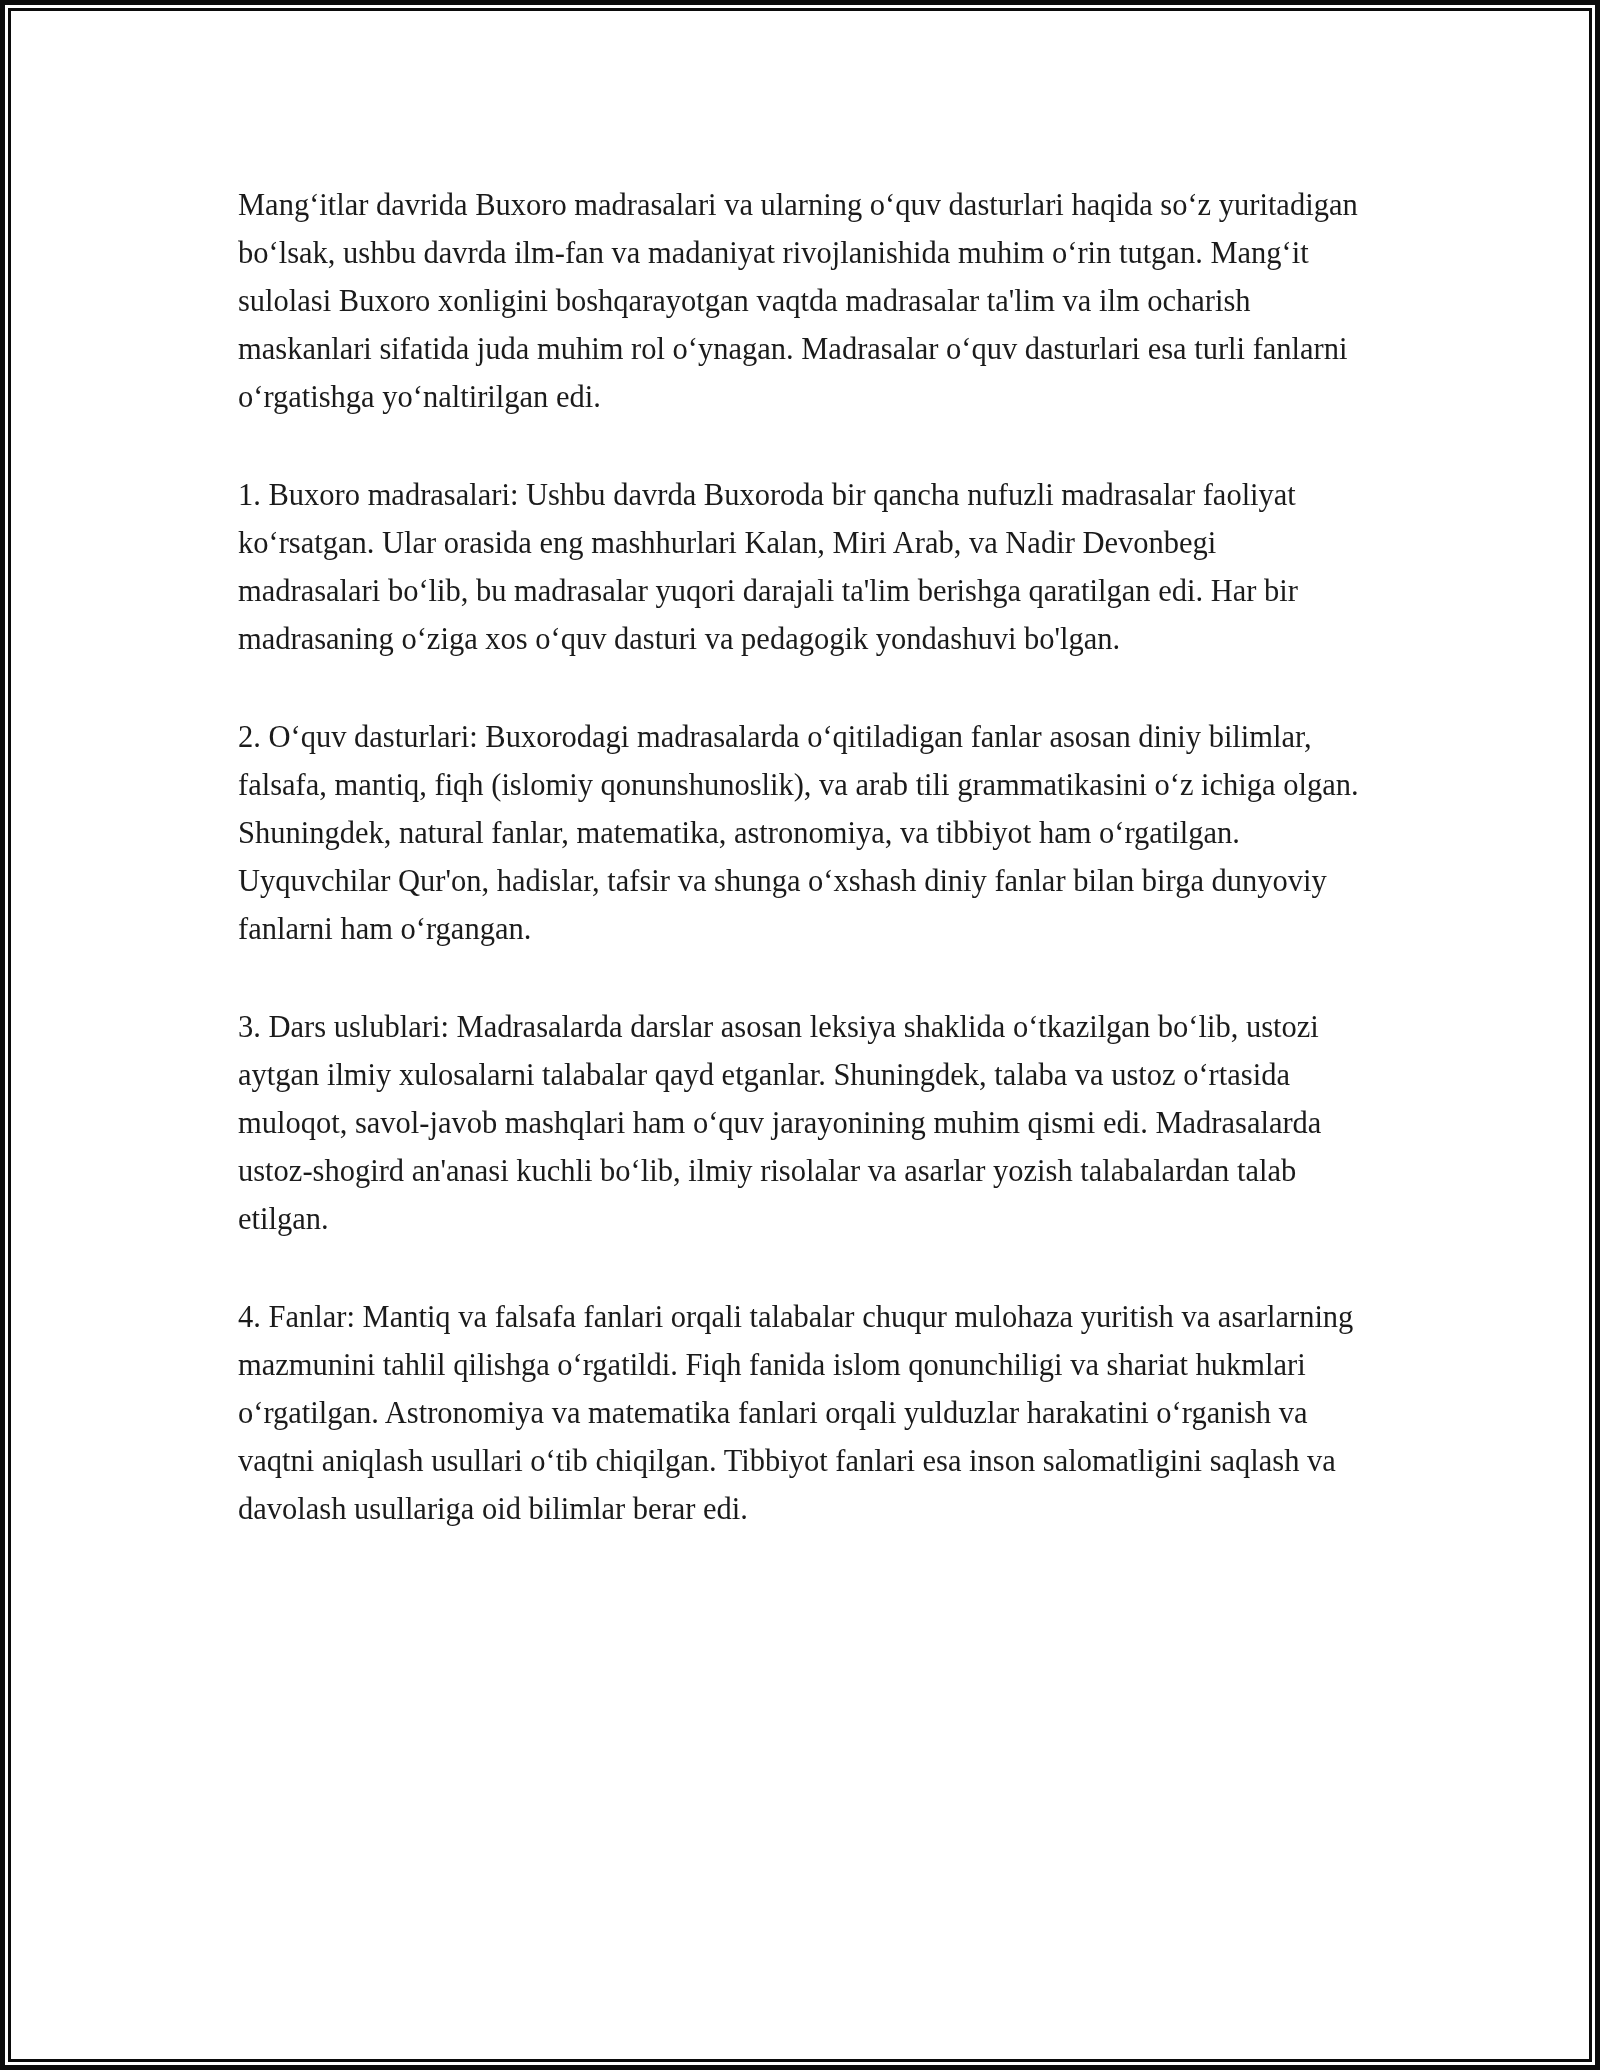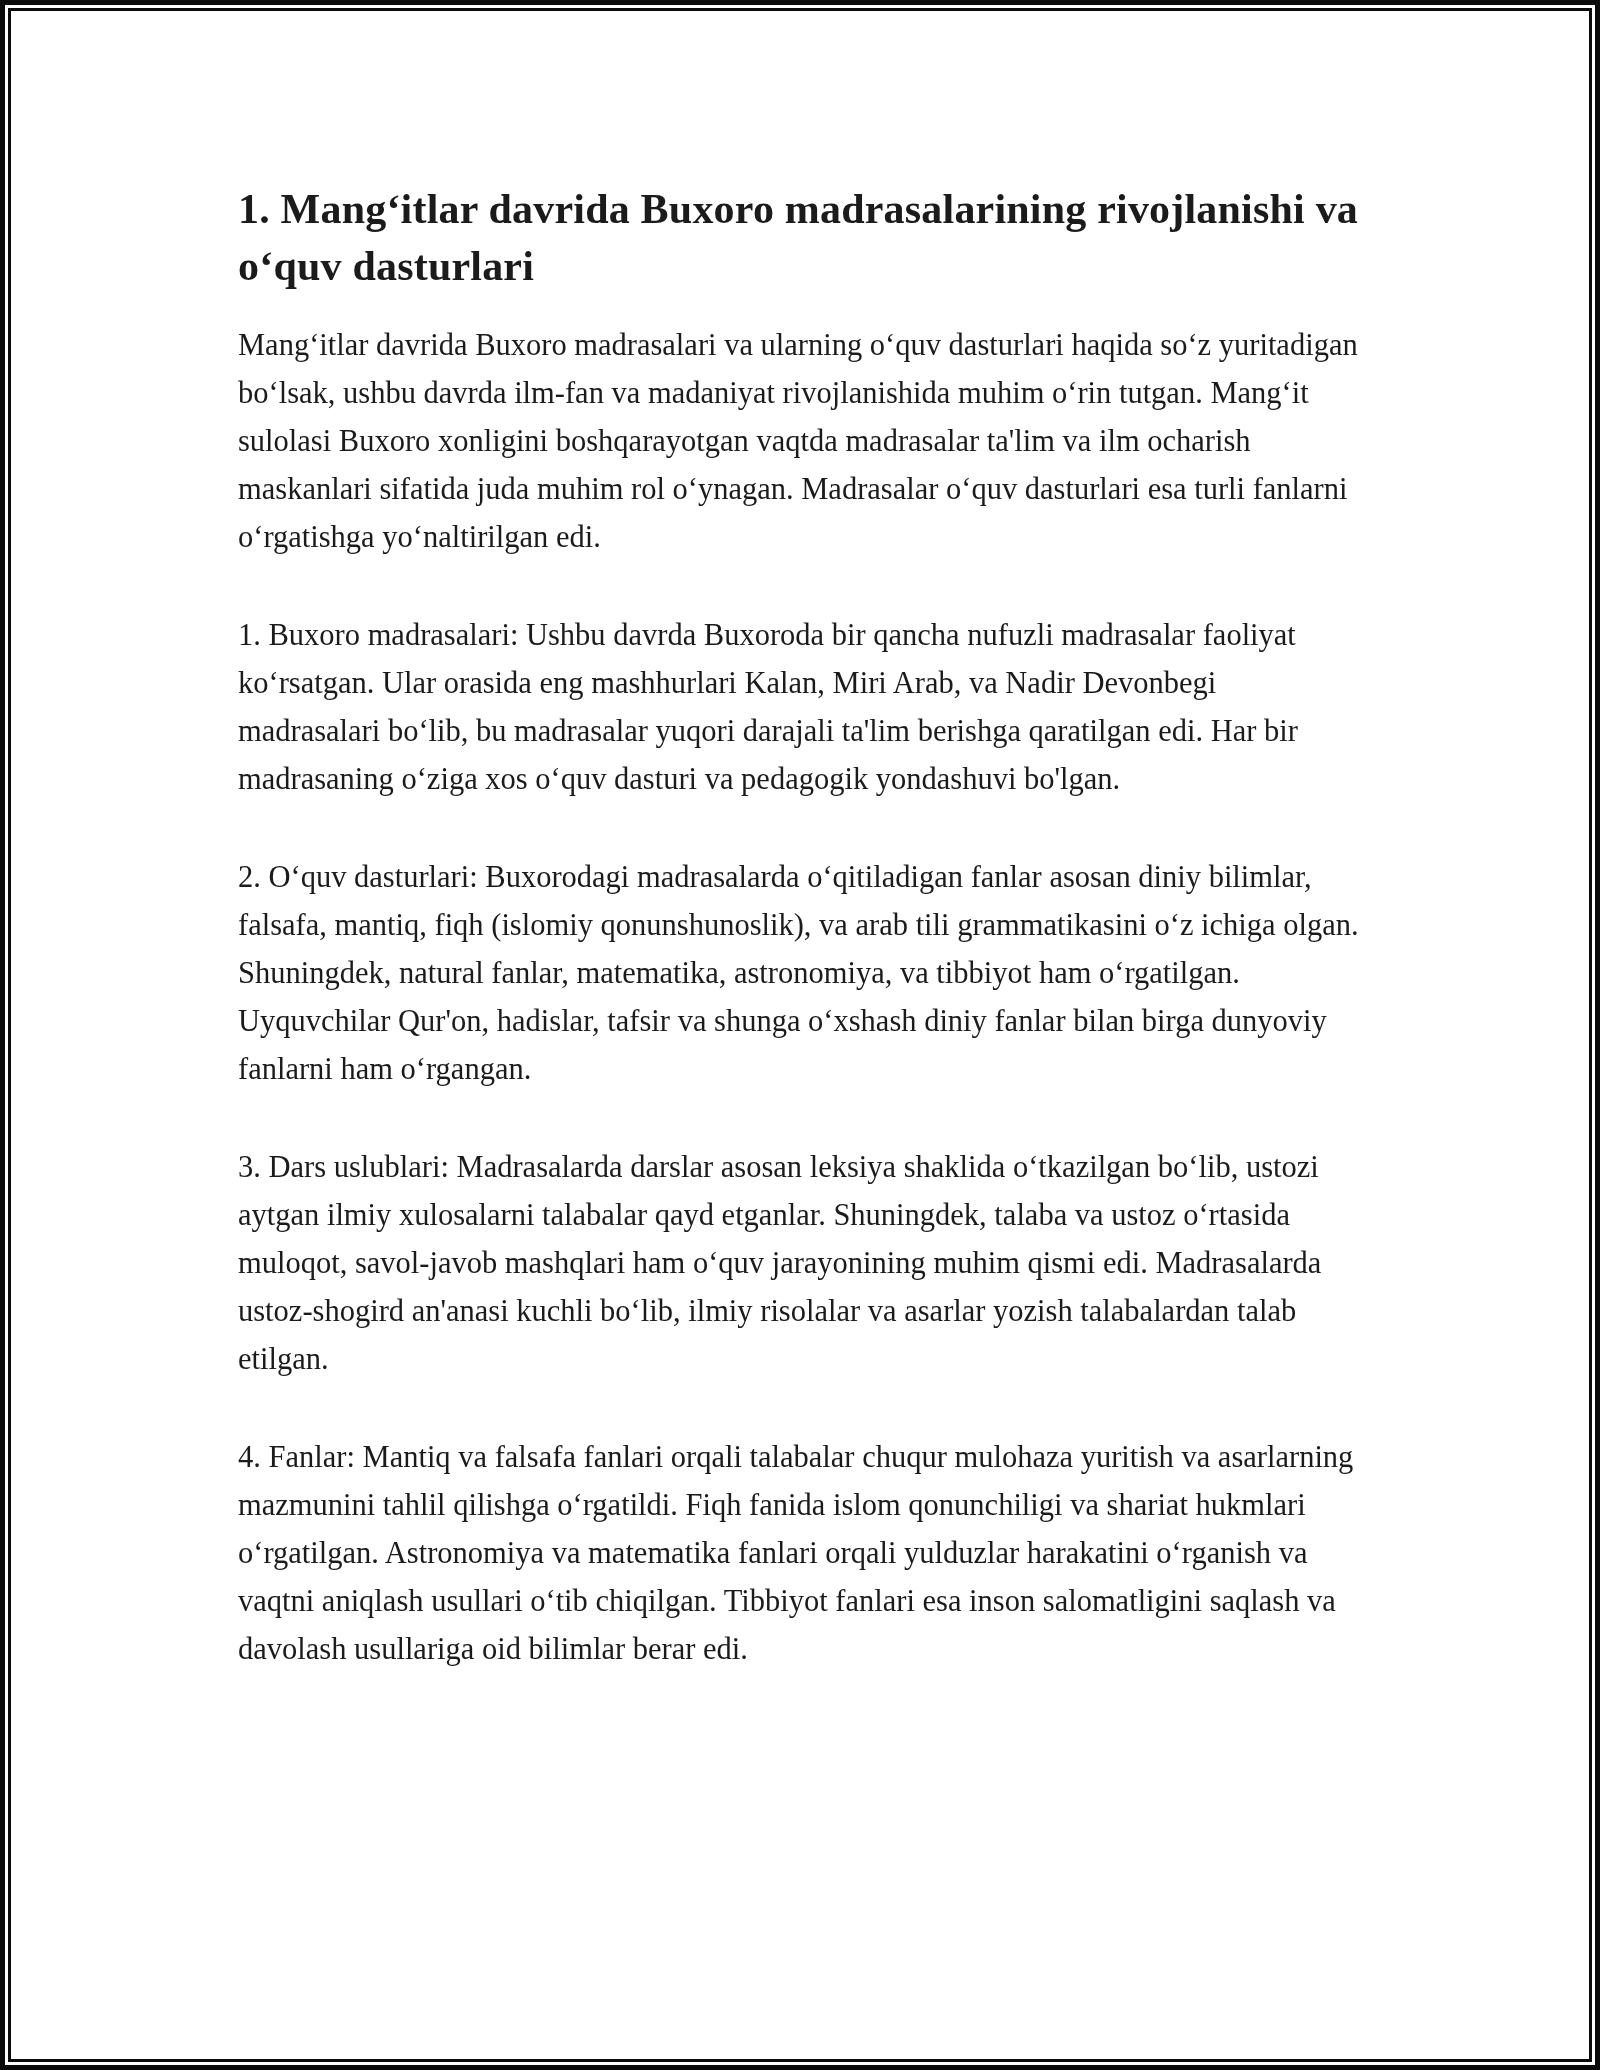--- a/index.html
+++ b/index.html
@@ -50,21 +50,20 @@
   }
 </style>
 </head>
 <body>
 
 <div class="page">
   <div class="outer-frame"></div>
   <div class="inner-frame"></div>
 
   <div class="content">
-    <h1 class="doc-title">1. Mang‘itlar davrida Buxoro madrasalarining rivojlanishi va o‘quv dasturlari</h1>
 
     <p class="doc-paragraph">Mang‘itlar davrida Buxoro madrasalari va ularning o‘quv dasturlari haqida so‘z yuritadigan bo‘lsak, ushbu davrda ilm-fan va madaniyat rivojlanishida muhim o‘rin tutgan. Mang‘it sulolasi Buxoro xonligini boshqarayotgan vaqtda madrasalar ta'lim va ilm ocharish maskanlari sifatida juda muhim rol o‘ynagan. Madrasalar o‘quv dasturlari esa turli fanlarni o‘rgatishga yo‘naltirilgan edi.</p>
 
     <p class="doc-paragraph">1. Buxoro madrasalari: Ushbu davrda Buxoroda bir qancha nufuzli madrasalar faoliyat ko‘rsatgan. Ular orasida eng mashhurlari Kalan, Miri Arab, va Nadir Devonbegi madrasalari bo‘lib, bu madrasalar yuqori darajali ta'lim berishga qaratilgan edi. Har bir madrasaning o‘ziga xos o‘quv dasturi va pedagogik yondashuvi bo'lgan.</p>
 
     <p class="doc-paragraph">2. O‘quv dasturlari: Buxorodagi madrasalarda o‘qitiladigan fanlar asosan diniy bilimlar, falsafa, mantiq, fiqh (islomiy qonunshunoslik), va arab tili grammatikasini o‘z ichiga olgan. Shuningdek, natural fanlar, matematika, astronomiya, va tibbiyot ham o‘rgatilgan. Uyquvchilar Qur'on, hadislar, tafsir va shunga o‘xshash diniy fanlar bilan birga dunyoviy fanlarni ham o‘rgangan.</p>
 
     <p class="doc-paragraph">3. Dars uslublari: Madrasalarda darslar asosan leksiya shaklida o‘tkazilgan bo‘lib, ustozi aytgan ilmiy xulosalarni talabalar qayd etganlar. Shuningdek, talaba va ustoz o‘rtasida muloqot, savol-javob mashqlari ham o‘quv jarayonining muhim qismi edi. Madrasalarda ustoz-shogird an'anasi kuchli bo‘lib, ilmiy risolalar va asarlar yozish talabalardan talab etilgan.</p>
 
     <p class="doc-paragraph">4. Fanlar: Mantiq va falsafa fanlari orqali talabalar chuqur mulohaza yuritish va asarlarning mazmunini tahlil qilishga o‘rgatildi. Fiqh fanida islom qonunchiligi va shariat hukmlari o‘rgatilgan. Astronomiya va matematika fanlari orqali yulduzlar harakatini o‘rganish va vaqtni aniqlash usullari o‘tib chiqilgan. Tibbiyot fanlari esa inson salomatligini saqlash va davolash usullariga oid bilimlar berar edi.</p>

